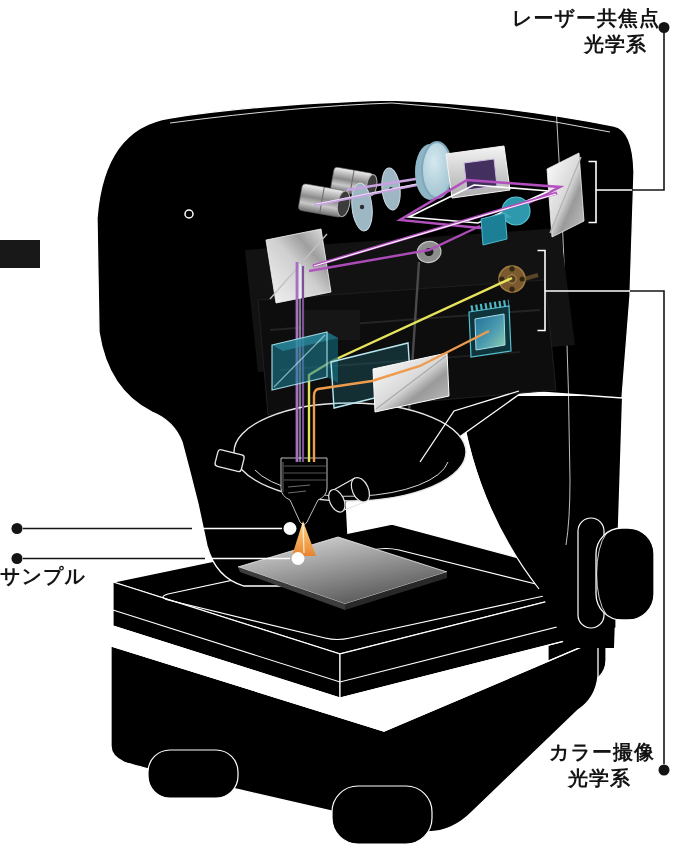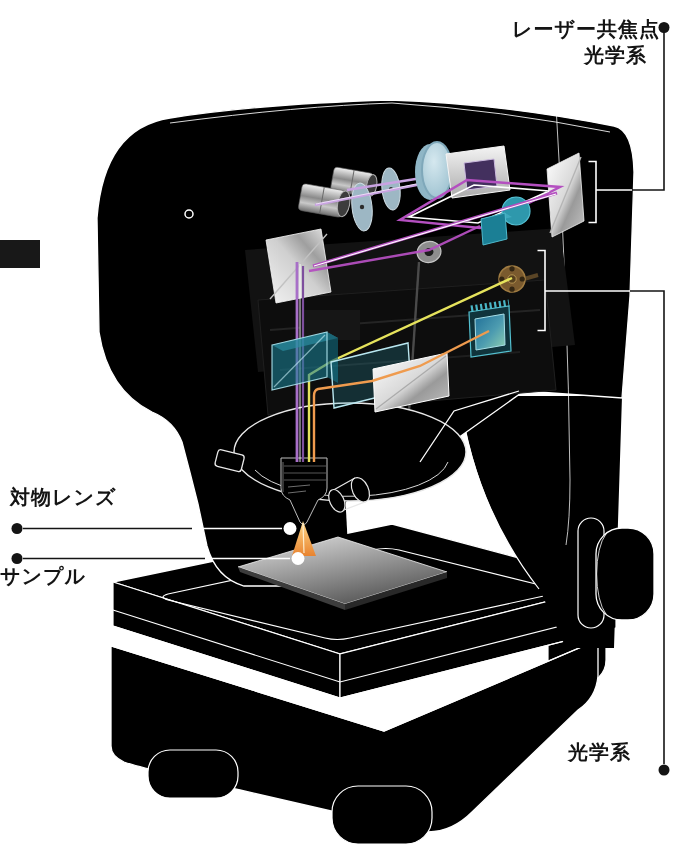--- a/index.html
+++ b/index.html
@@ -3,21 +3,21 @@
 <meta charset="utf-8">
 <style>
   html,body{margin:0;padding:0;background:#fff;}
   .scene{position:relative;width:698px;height:866px;background:#fff;overflow:hidden;
          font-family:"DejaVu Sans",sans-serif;}
   .scene svg{position:absolute;left:0;top:0;}
   .callout-label{position:absolute;font-weight:bold;font-size:20px;line-height:26px;
          color:#141414;letter-spacing:1px;white-space:nowrap;}
   .cl-right{text-align:right;}
   .cl-left{text-align:left;}
-  #lbl-laser{top:16px;right:38px;margin-left:12px;}
+  #lbl-laser{top:5px;right:38px;margin-left:12px;}
   #lbl-laser .l2{padding-right:13px;}
   #lbl-color{top:739px;right:43px;}
   #lbl-color .l2{padding-right:24px;}
   #lbl-objective{top:484px;left:10px;}
   #lbl-sample{top:563px;left:0;}
 </style>
 </head>
 <body>
 
 <div class="scene">
@@ -284,25 +284,23 @@
       <circle cx="298" cy="558.5" r="6.5" fill="#ffffff"></circle>
     </g>
   </g>
 </svg>
 
 <div class="callout-label cl-right" id="lbl-laser">
   <div class="l1">レーザー共焦点</div>
   <div class="l2">光学系</div>
 </div>
 
-<div class="callout-label cl-left" id="lbl-objective">
-  <div>対物レンズ</div>
-</div>
 
 <div class="callout-label cl-left" id="lbl-sample">
   <div>サンプル</div>
 </div>
 
 <div class="callout-label cl-right" id="lbl-color">
+  <div class="l1">カラー撮像</div>
   <div class="l2">光学系</div>
 </div>
 
 </div>
 
 </body></html>

